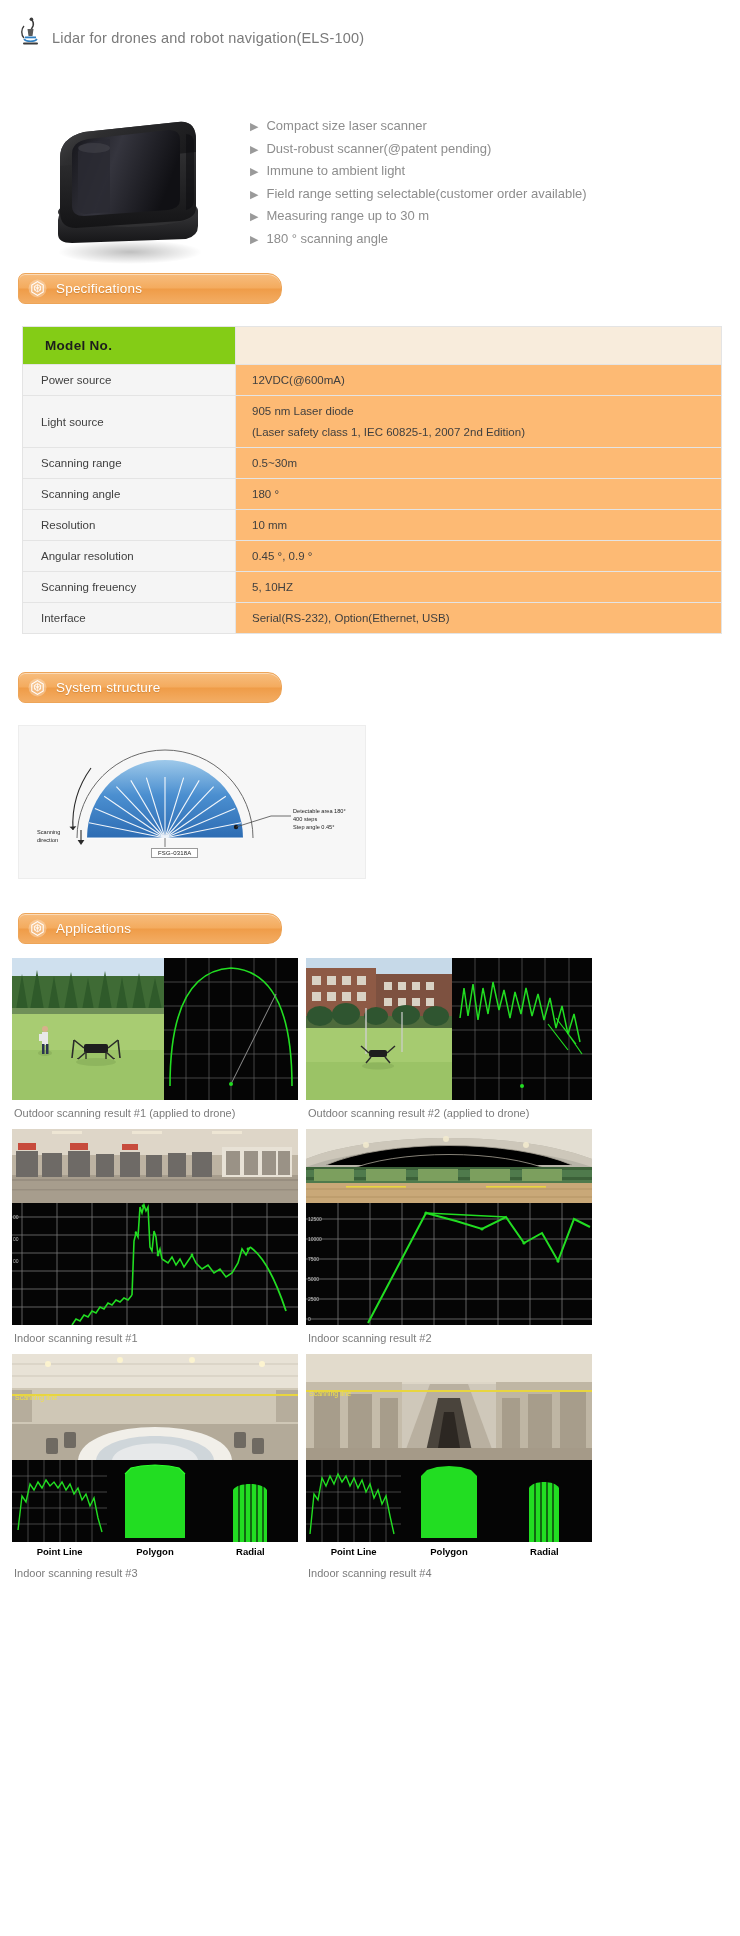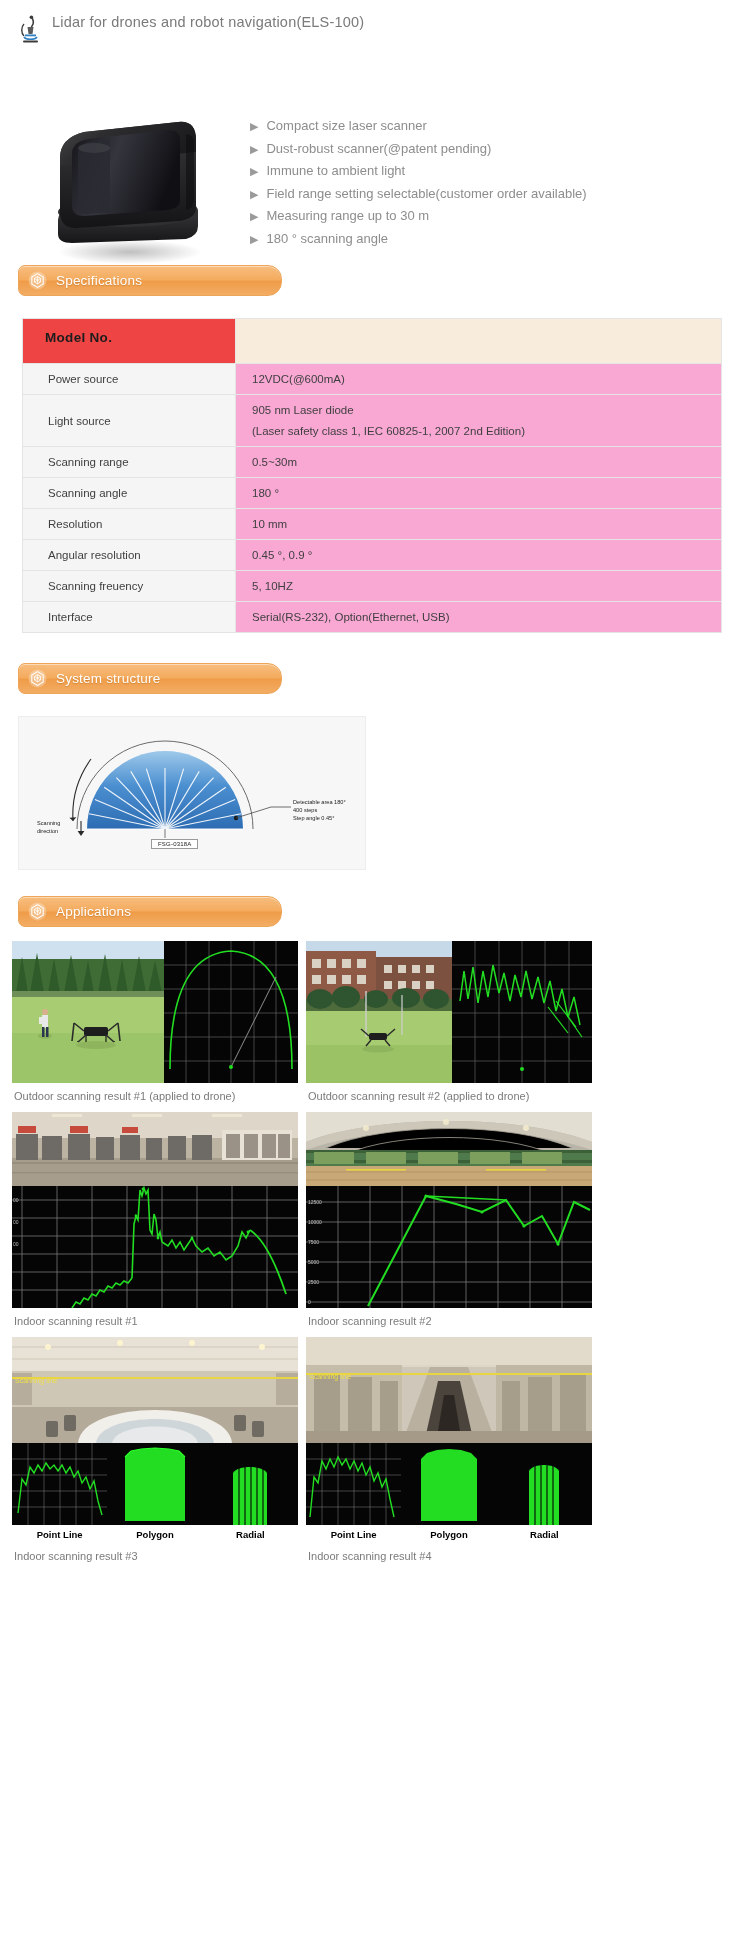--- a/index.html
+++ b/index.html
@@ -9,21 +9,21 @@
     background: #ffffff;
     font-family: "Liberation Sans", sans-serif;
     color: #4a4a4a;
     -webkit-font-smoothing: antialiased;
   }
   .page { width: 740px; min-height: 1936px; position: relative; }
 
   
   .title-bar {
     display: flex;
-    align-items: flex-start;
+    align-items: flex-end;
     padding: 14px 0 0 18px;
     height: 46px;
   }
   .scope-icon { width: 26px; height: 30px; flex: 0 0 26px; margin-right: 8px; }
   .title-text {
     font-size: 14.5px;
     color: #7a7a7a;
     letter-spacing: .2px;
     white-space: nowrap;
   }
@@ -52,21 +52,21 @@
   .bullet .tri {
     flex: 0 0 auto;
     margin-right: 8px;
     color: #9a9a9a;
     font-size: 11px;
     line-height: 20px;
   }
 
   
   .section-head {
-    margin: 4px 0 0 18px;
+    margin: 12px 0 0 18px;
     width: 264px;
     height: 31px;
     border-radius: 7px 14px 14px 7px;
     background: linear-gradient(to bottom, #f7bd7e 0%, #f4ab5e 48%, #ef9c48 52%, #f3ad64 100%);
     border: 1px solid #eda559;
     display: flex;
     align-items: center;
     padding-left: 9px;
     box-shadow: inset 0 1px 0 rgba(255,255,255,.45);
   }
@@ -87,36 +87,36 @@
     width: 100%;
     border-collapse: collapse;
     font-size: 11.5px;
     color: #3c3c3c;
     border: 1px solid #e2e2e2;
   }
   table.spec td { border: 1px solid #e4e4e4; padding: 0; }
   table.spec .k {
     width: 213px;
     background: #f5f5f5;
-    padding: 9px 0 9px 25px;
+    padding: 9px 0 9px 18px;
     color: #3f3f3f;
     vertical-align: middle;
   }
   table.spec .v {
-    background: #f9a8d4;
+    background: #fdba74;
     padding: 9px 0 9px 16px;
     color: #3f3f3f;
     vertical-align: middle;
   }
   table.spec tr.head .k {
-    background: #ef4444;
+    background: #84cc16;
     font-size: 13.5px;
     font-weight: bold;
     color: #1d1d1d;
-    padding: 11px 0 18px 22px;
+    padding: 11px 0 11px 22px;
     letter-spacing: .3px;
   }
   table.spec tr.head .v { background: #f8ecdc; }
   .v-line2 { display: block; margin-top: 9px; }
 
   
   .diagram-wrap { padding: 22px 0 0 18px; }
   .diagram {
     width: 348px;
     height: 154px;

